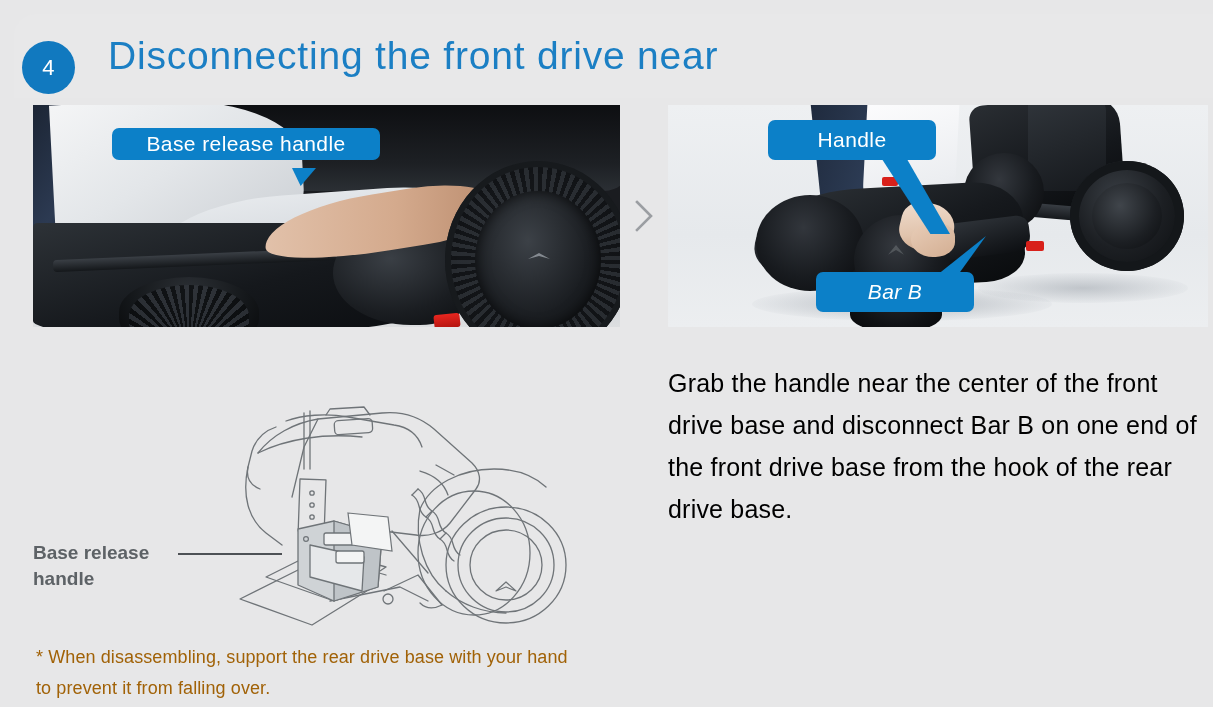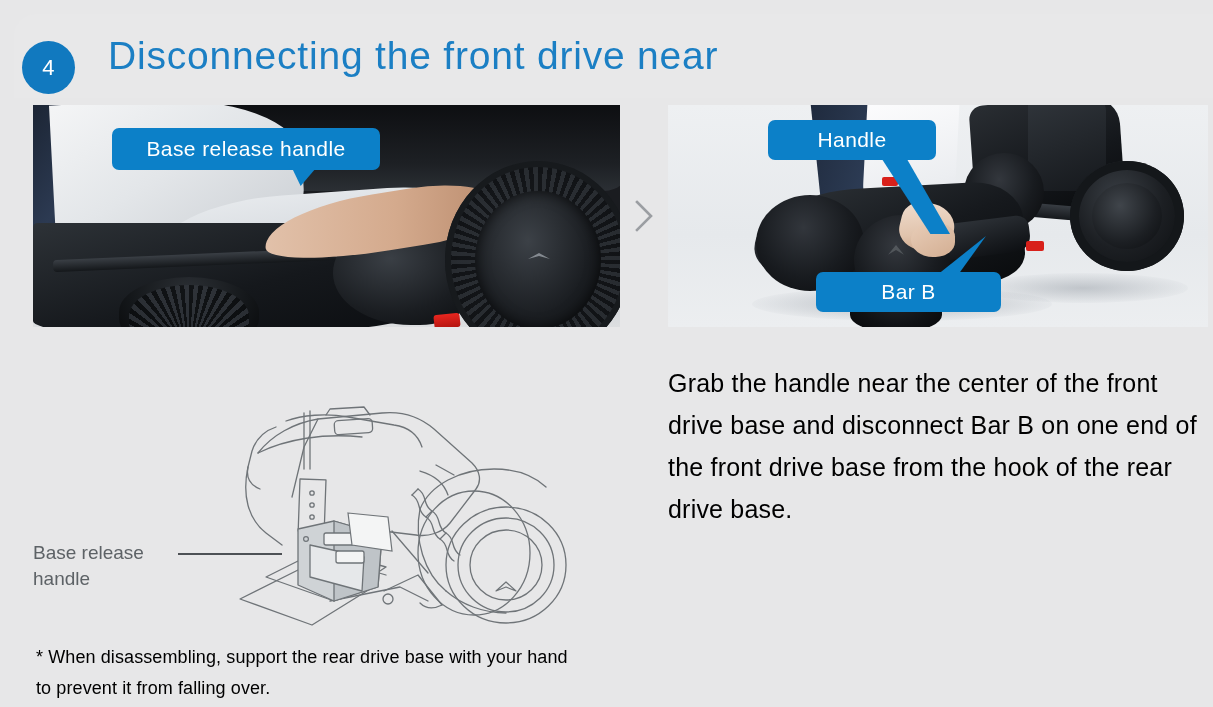--- a/index.html
+++ b/index.html
@@ -306,41 +306,41 @@
     font-size: 21px;
     font-weight: 400;
     border-radius: 7px;
     display: flex;
     align-items: center;
     justify-content: center;
     letter-spacing: 0.4px;
     white-space: nowrap;
   }
   .callout-base-release {
-    left: 112px; top: 128px; width: 268px; height: 42px;
+    left: 112px; top: 128px; width: 268px; height: 32px;
   }
   .tail-base-release {
     position: absolute;
     left: 292px; top: 168px;
     width: 24px; height: 18px;
     background: #0c80c8;
     clip-path: polygon(0 0, 100% 0, 36% 100%);
   }
   .callout-handle {
     left: 768px; top: 120px; width: 168px; height: 40px;
   }
   .tail-handle {
     position: absolute;
     left: 880px; top: 156px;
     width: 70px; height: 78px;
     background: #0c80c8;
     clip-path: polygon(0 0, 36% 0, 100% 100%, 72% 100%);
   }
   .callout-barb {
-    left: 816px; top: 272px; width: 185px; height: 40px;
+    left: 816px; top: 272px; width: 158px; height: 40px; font-style: italic;
   }
   .tail-barb {
     position: absolute;
     left: 930px; top: 236px;
     width: 56px; height: 42px;
     background: #0c80c8;
     clip-path: polygon(100% 0, 46% 100%, 6% 100%);
   }
 
   
@@ -376,39 +376,39 @@
   .diagram {
     position: absolute;
     left: 224px; top: 405px;
     width: 362px; height: 228px;
   }
   .diagram-label {
     position: absolute;
     left: 33px; top: 540px;
     width: 150px;
     font-size: 19px;
-    font-weight: 400;
+    font-weight: 700;
     color: #5d6266;
     line-height: 26px;
   }
   .leader-line {
     position: absolute;
     left: 178px; top: 553px;
     width: 104px; height: 2px;
     background: #4d5155;
   }
 
   
   .footnote {
     position: absolute;
     left: 36px; top: 642px;
     width: 760px;
     font-size: 18px;
     font-weight: 300;
-    color: #000000;
+    color: #a16207;
     line-height: 31px;
     letter-spacing: 0.1px;
   }
 </style>
 </head>
 <body>
 
 <div id="page">
 
   <div class="header">

